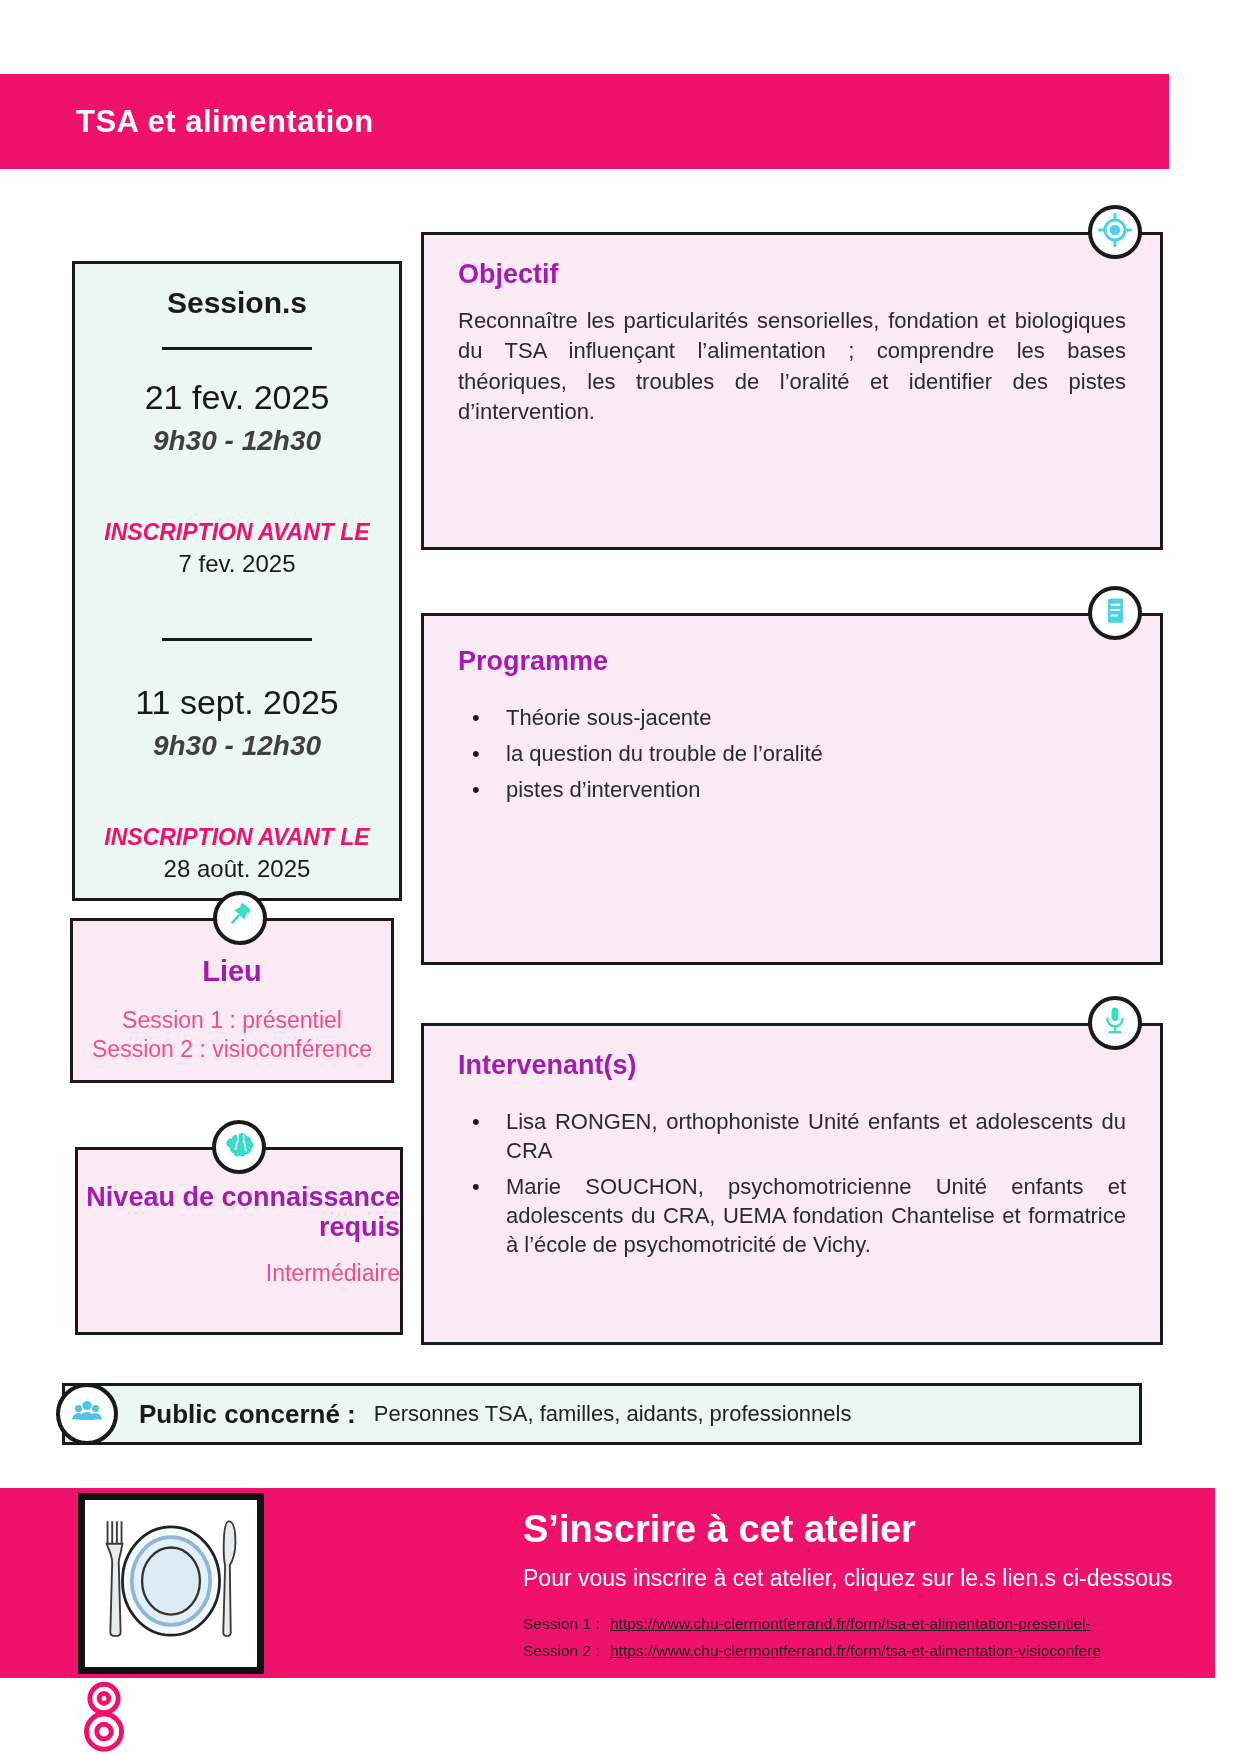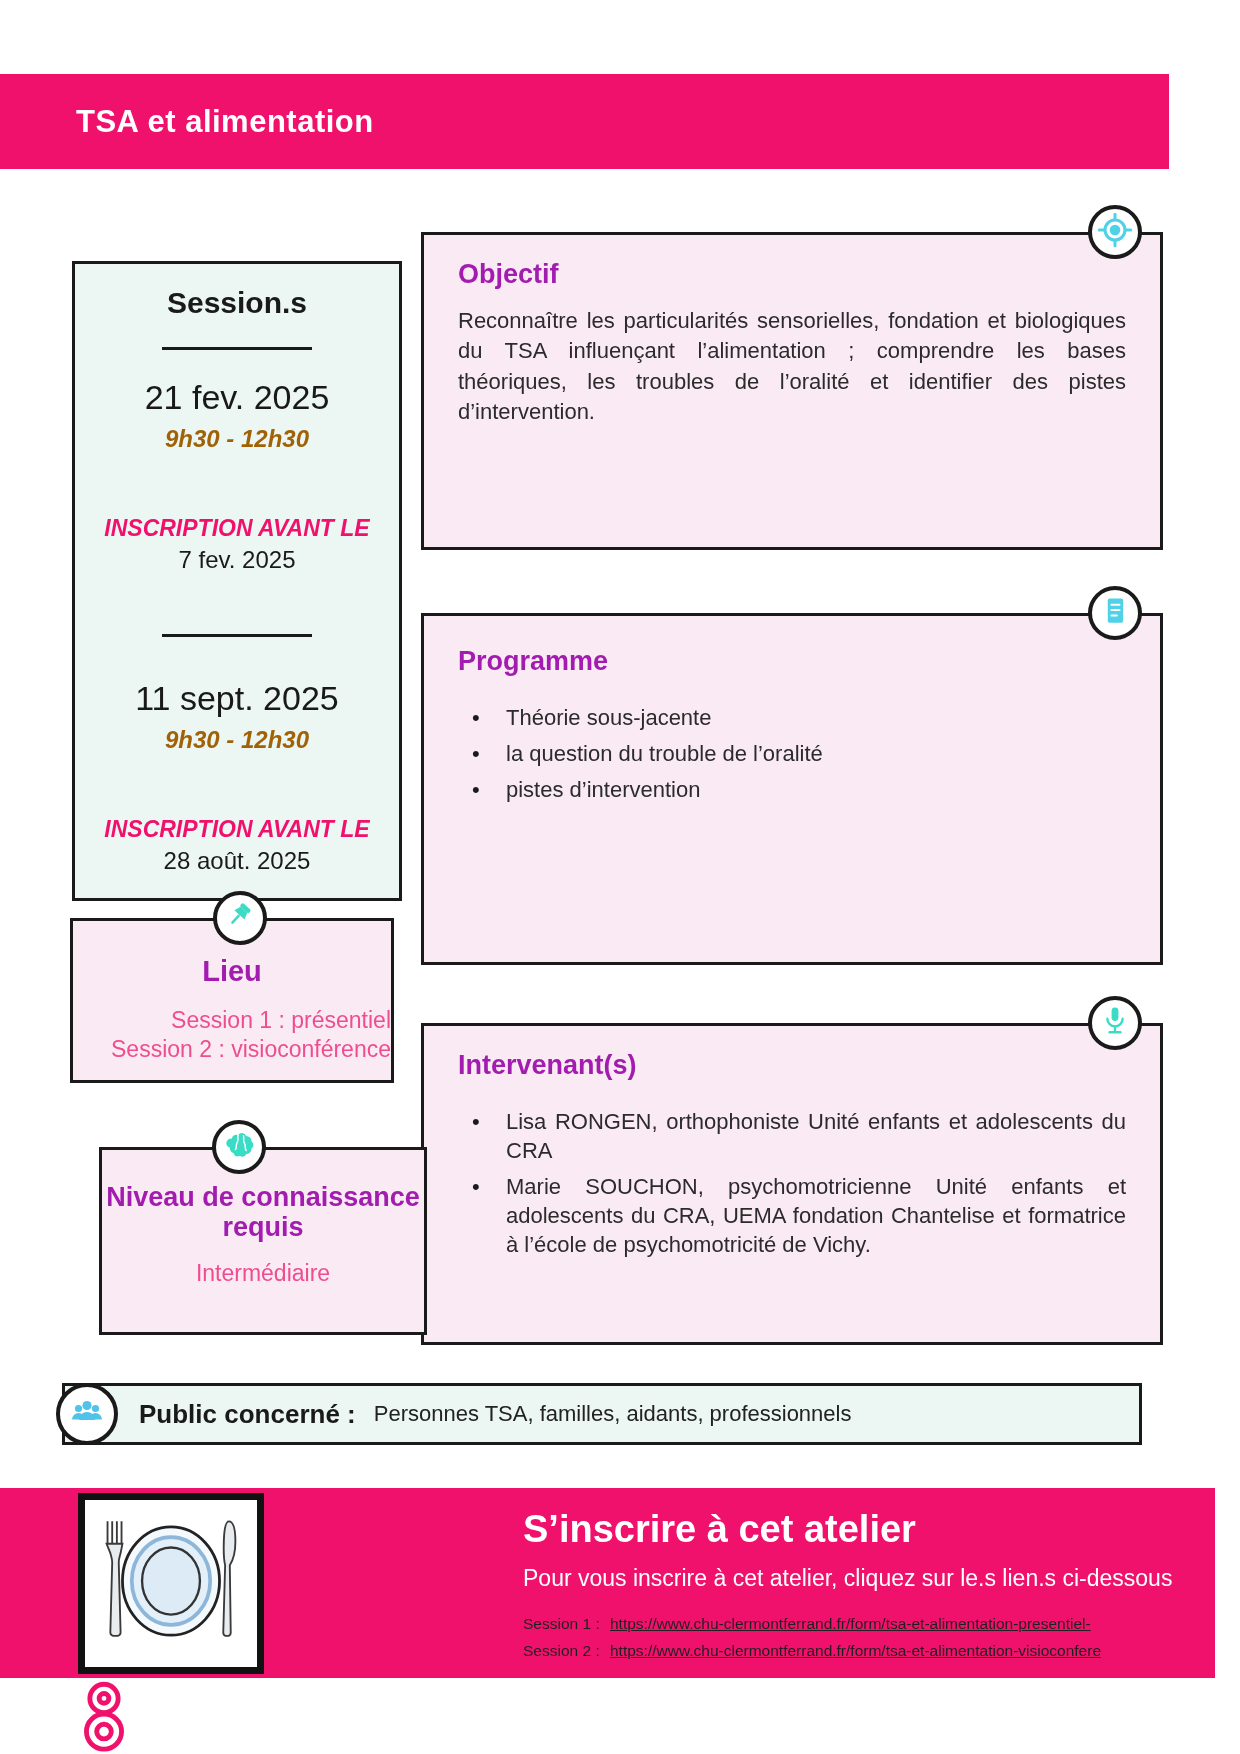--- a/index.html
+++ b/index.html
@@ -16,21 +16,21 @@
   .box.mint{background:#ECF6F2;}
   .panel-title{font-size:27px;font-weight:700;color:#a21caf;margin:0;}
   .panel-body{font-size:22px;line-height:1.38;color:#2b2b2b;}
 
   
   .session-box{left:72px;top:232px;width:330px;height:640px;text-align:center;padding-top:22px;margin-top:29px;}
   .session-title{font-size:30px;font-weight:700;margin:0;}
   .rule{width:150px;border:0;border-top:3px solid #1a1a1a;margin:27px auto 28px auto;}
   .rule2{margin:60px auto 42px auto;}
   .session-date{font-size:34px;color:#191919;}
-  .session-time{font-size:24px;font-weight:700;font-style:italic;color:#a16207;margin-top:8px;}
+  .session-time{font-size:28px;font-weight:700;font-style:italic;color:#404040;margin-top:8px;}
   .deadline-label{font-size:23px;font-weight:700;font-style:italic;color:#F0116C;margin-top:62px;}
   .deadline-date{font-size:24px;margin-top:4px;}
 
   
   .objectif-box{left:421px;top:232px;width:742px;height:318px;padding:24px 34px;}
   .programme-box{left:421px;top:613px;width:742px;height:352px;padding:30px 34px;}
   .intervenants-box{left:421px;top:1023px;width:742px;height:322px;padding:24px 34px;}
   .just{text-align:justify;}
   .objectif-box .panel-body{margin-top:16px;}
   ul.dotlist{list-style:none;margin:26px 0 0 0;padding:0 0 0 14px;}
@@ -43,23 +43,23 @@
   .circ-objectif{left:1088px;top:205px;}
   .circ-programme{left:1088px;top:586px;}
   .circ-intervenants{left:1088px;top:996px;}
   .circ-lieu{left:213px;top:891px;}
   .circ-niveau{left:212px;top:1120px;}
   .circ-public{left:56px;top:1383px;width:62px;height:62px;}
 
   
   .lieu-box{left:70px;top:918px;width:324px;height:165px;text-align:center;padding-top:34px;}
   .lieu-box .panel-title{font-size:29px;}
-  .pink-line{font-size:23px;color:#EE4D90;line-height:1.28;text-align:right;}
+  .pink-line{font-size:23px;color:#EE4D90;line-height:1.28;}
   .lieu-lines{margin-top:18px;}
-  .niveau-box{left:75px;top:1147px;width:328px;height:188px;text-align:center;padding-top:32px;margin-left:24px;}
+  .niveau-box{left:75px;top:1147px;width:328px;height:188px;text-align:right;padding-top:32px;}
   .niveau-box .panel-title{line-height:1.12;}
   .niveau-value{margin-top:18px;font-size:23px;color:#EE4D90;}
 
   
   .public-bar{left:62px;top:1383px;width:1080px;height:62px;display:flex;align-items:center;padding-left:74px;}
   .public-label{font-size:26px;font-weight:700;margin-right:18px;white-space:nowrap;}
   .public-value{font-size:22px;color:#222;}
 
   
   .bottom-band{position:absolute;left:0;top:1488px;width:1215px;height:190px;background:#F0116C;}

